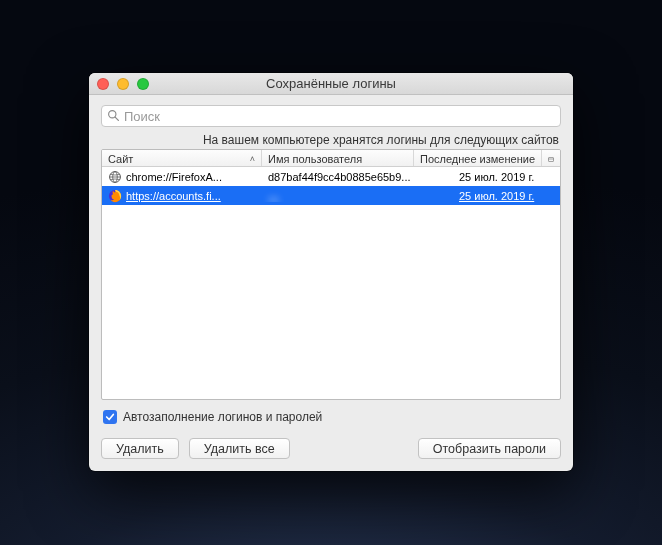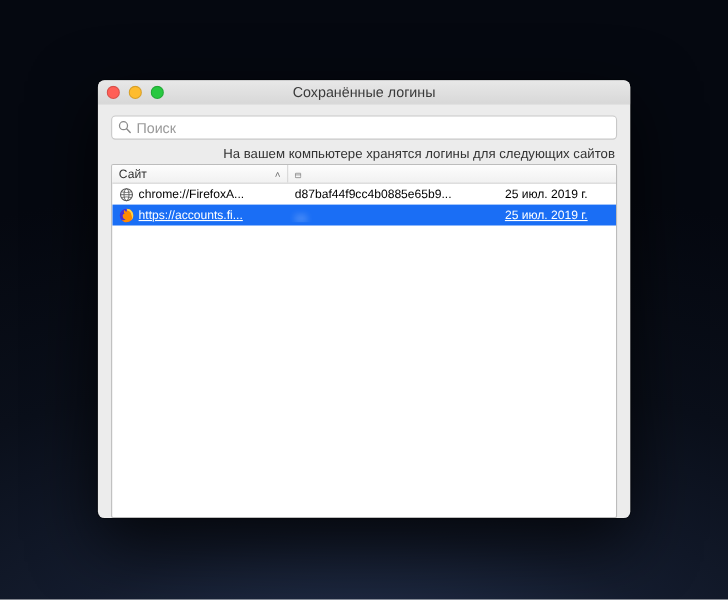--- a/index.html
+++ b/index.html
@@ -92,20 +92,26 @@
     </div>
 
     <div class="desc">На вашем компьютере хранятся логины для следующих сайтов</div>
 
     <div class="table">
       <div class="thead">
         <div class="th th0">
           <span>Сайт</span>
           <span class="sortcaret">˄</span>
         </div>
+        <div class="th th1">
+          <span>Имя пользователя</span>
+        </div>
+        <div class="th th2">
+          <span>Последнее изменение</span>
+        </div>
         <div class="th th3">
           <svg viewBox="0 0 12 12" width="11" height="11">
             <rect x="1" y="2" width="10" height="8" rx="1" fill="none" stroke="#555" stroke-width="1"></rect>
             <line x1="1" y1="5" x2="11" y2="5" stroke="#555" stroke-width="1"></line>
           </svg>
         </div>
       </div>
       <div class="tbody">
 
         <div class="tr">
@@ -143,13 +149,35 @@
           <div class="td td2">
             <span>25 июл. 2019 г.</span>
           </div>
           <div class="td td3"></div>
         </div>
 
       </div>
     </div>
   </div>
 
+  <div class="footer">
+    <div class="checkrow">
+      <div class="chk">
+        <svg viewBox="0 0 12 12" width="10" height="10">
+          <path d="M2 6 L5 9 L10 3" fill="none" stroke="#fff" stroke-width="2" stroke-linecap="round" stroke-linejoin="round"></path>
+        </svg>
+      </div>
+      <span>Автозаполнение логинов и паролей</span>
+    </div>
+    <div class="btnrow">
+      <div class="btn">
+        <span>Удалить</span>
+      </div>
+      <div class="btn">
+        <span>Удалить все</span>
+      </div>
+      <div class="spacer"></div>
+      <div class="btn">
+        <span>Отобразить пароли</span>
+      </div>
+    </div>
+  </div>
 </div>
 
 </body></html>

